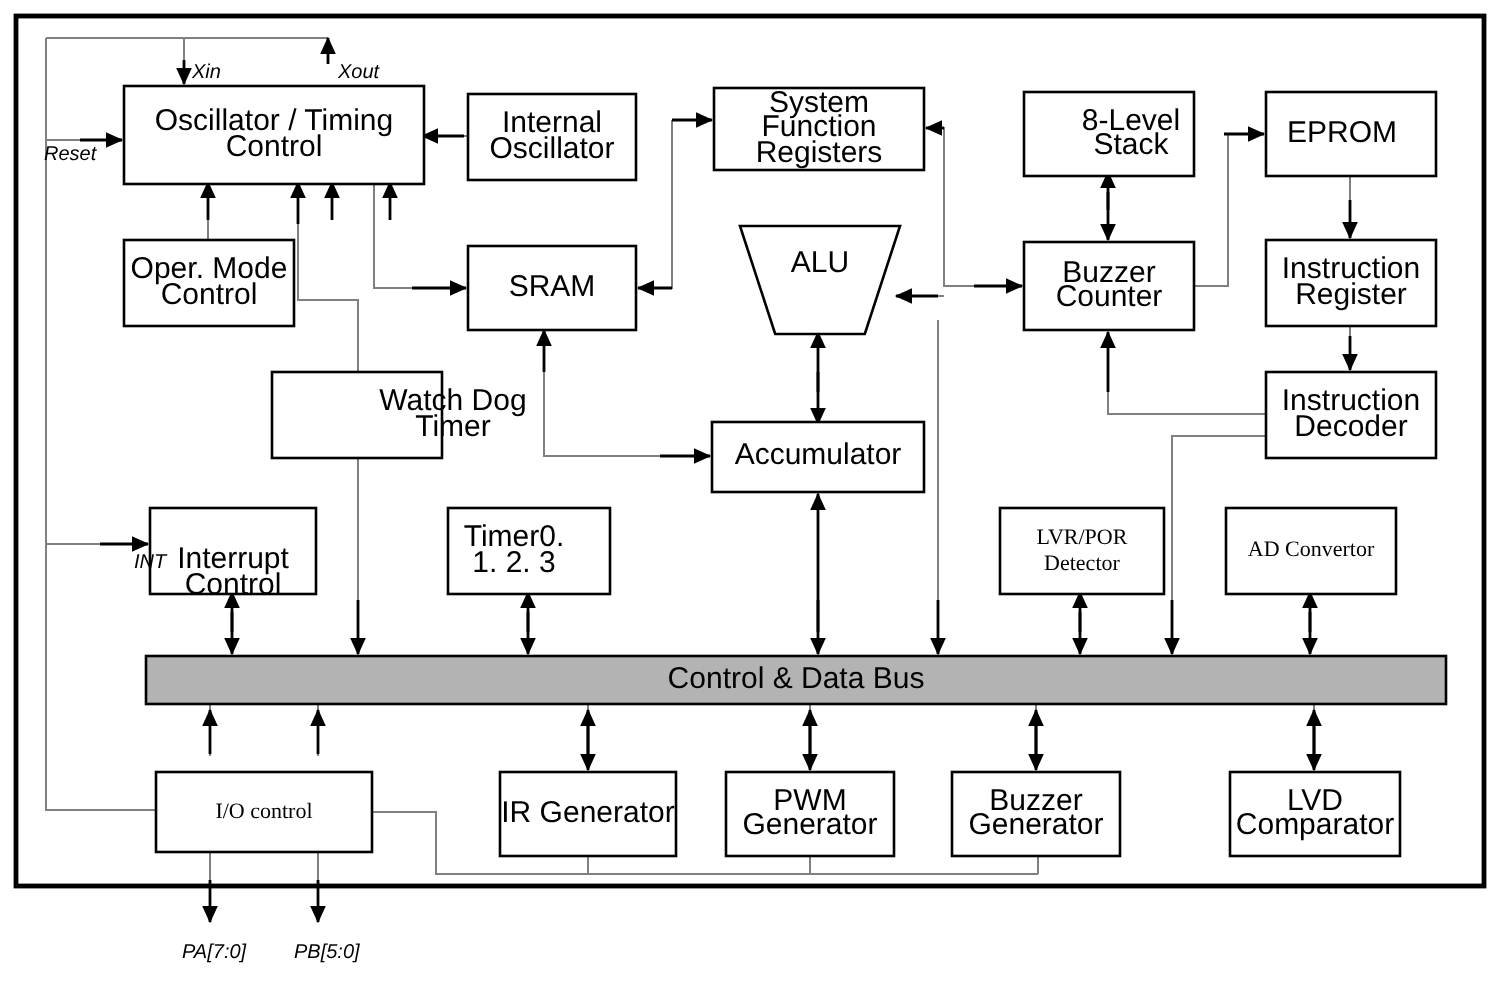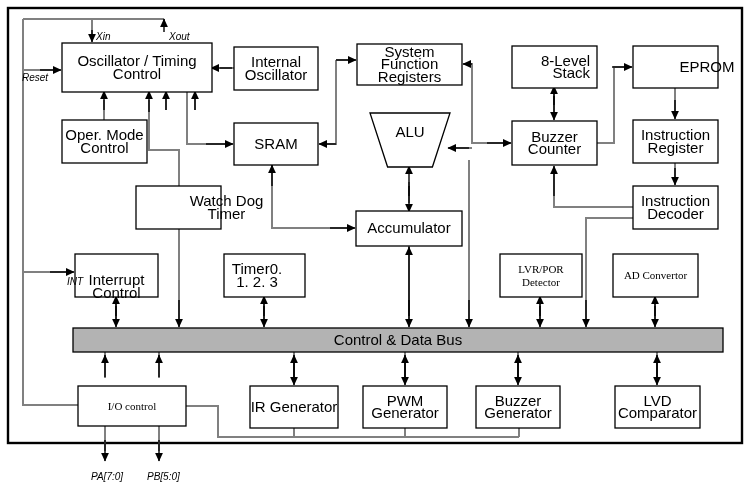--- a/index.html
+++ b/index.html
@@ -213,23 +213,23 @@
       </g>
   </svg>
 
   <div id="block-labels">
       <div class="blk-label" style="left: 62px; top: 43px; width: 150px; height: 49px;">Oscillator / Timing
 Control</div>
       <div class="blk-label" style="left: 234px; top: 47px; width: 84px; height: 43px;">Internal
 Oscillator</div>
       <div class="blk-label" style="left: 357px; top: 44px; width: 105px; height: 41px;">System Function
 Registers</div>
-      <div class="blk-label" style="left: 512px; top: 46px; width: 107px; height: 42px; text-align: right;">8-Level
+      <div class="blk-label" style="left: 512px; top: 46px; width: 107px; height: 42px;">8-Level
 Stack</div>
-      <div class="blk-label" style="left: 633px; top: 46px; width: 76px; height: 42px; padding-left: 36px;">EPROM</div>
+      <div class="blk-label" style="left: 633px; top: 46px; width: 76px; height: 42px;">EPROM</div>
       <div class="blk-label" style="left: 62px; top: 120px; width: 85px; height: 43px;">Oper. Mode
 Control</div>
       <div class="blk-label" style="left: 234px; top: 123px; width: 84px; height: 42px;">SRAM</div>
       <div class="blk-label" style="left: 370px; top: 113px; width: 80px; height: 38px;">ALU</div>
       <div class="blk-label" style="left: 512px; top: 121px; width: 85px; height: 44px;">Buzzer
 Counter</div>
       <div class="blk-label" style="left: 633px; top: 120px; width: 85px; height: 43px;">Instruction
 Register</div>
       <div class="blk-label" style="left: 136px; top: 186px; width: 85px; height: 43px; padding-left: 48px;">Watch Dog
 Timer</div>

